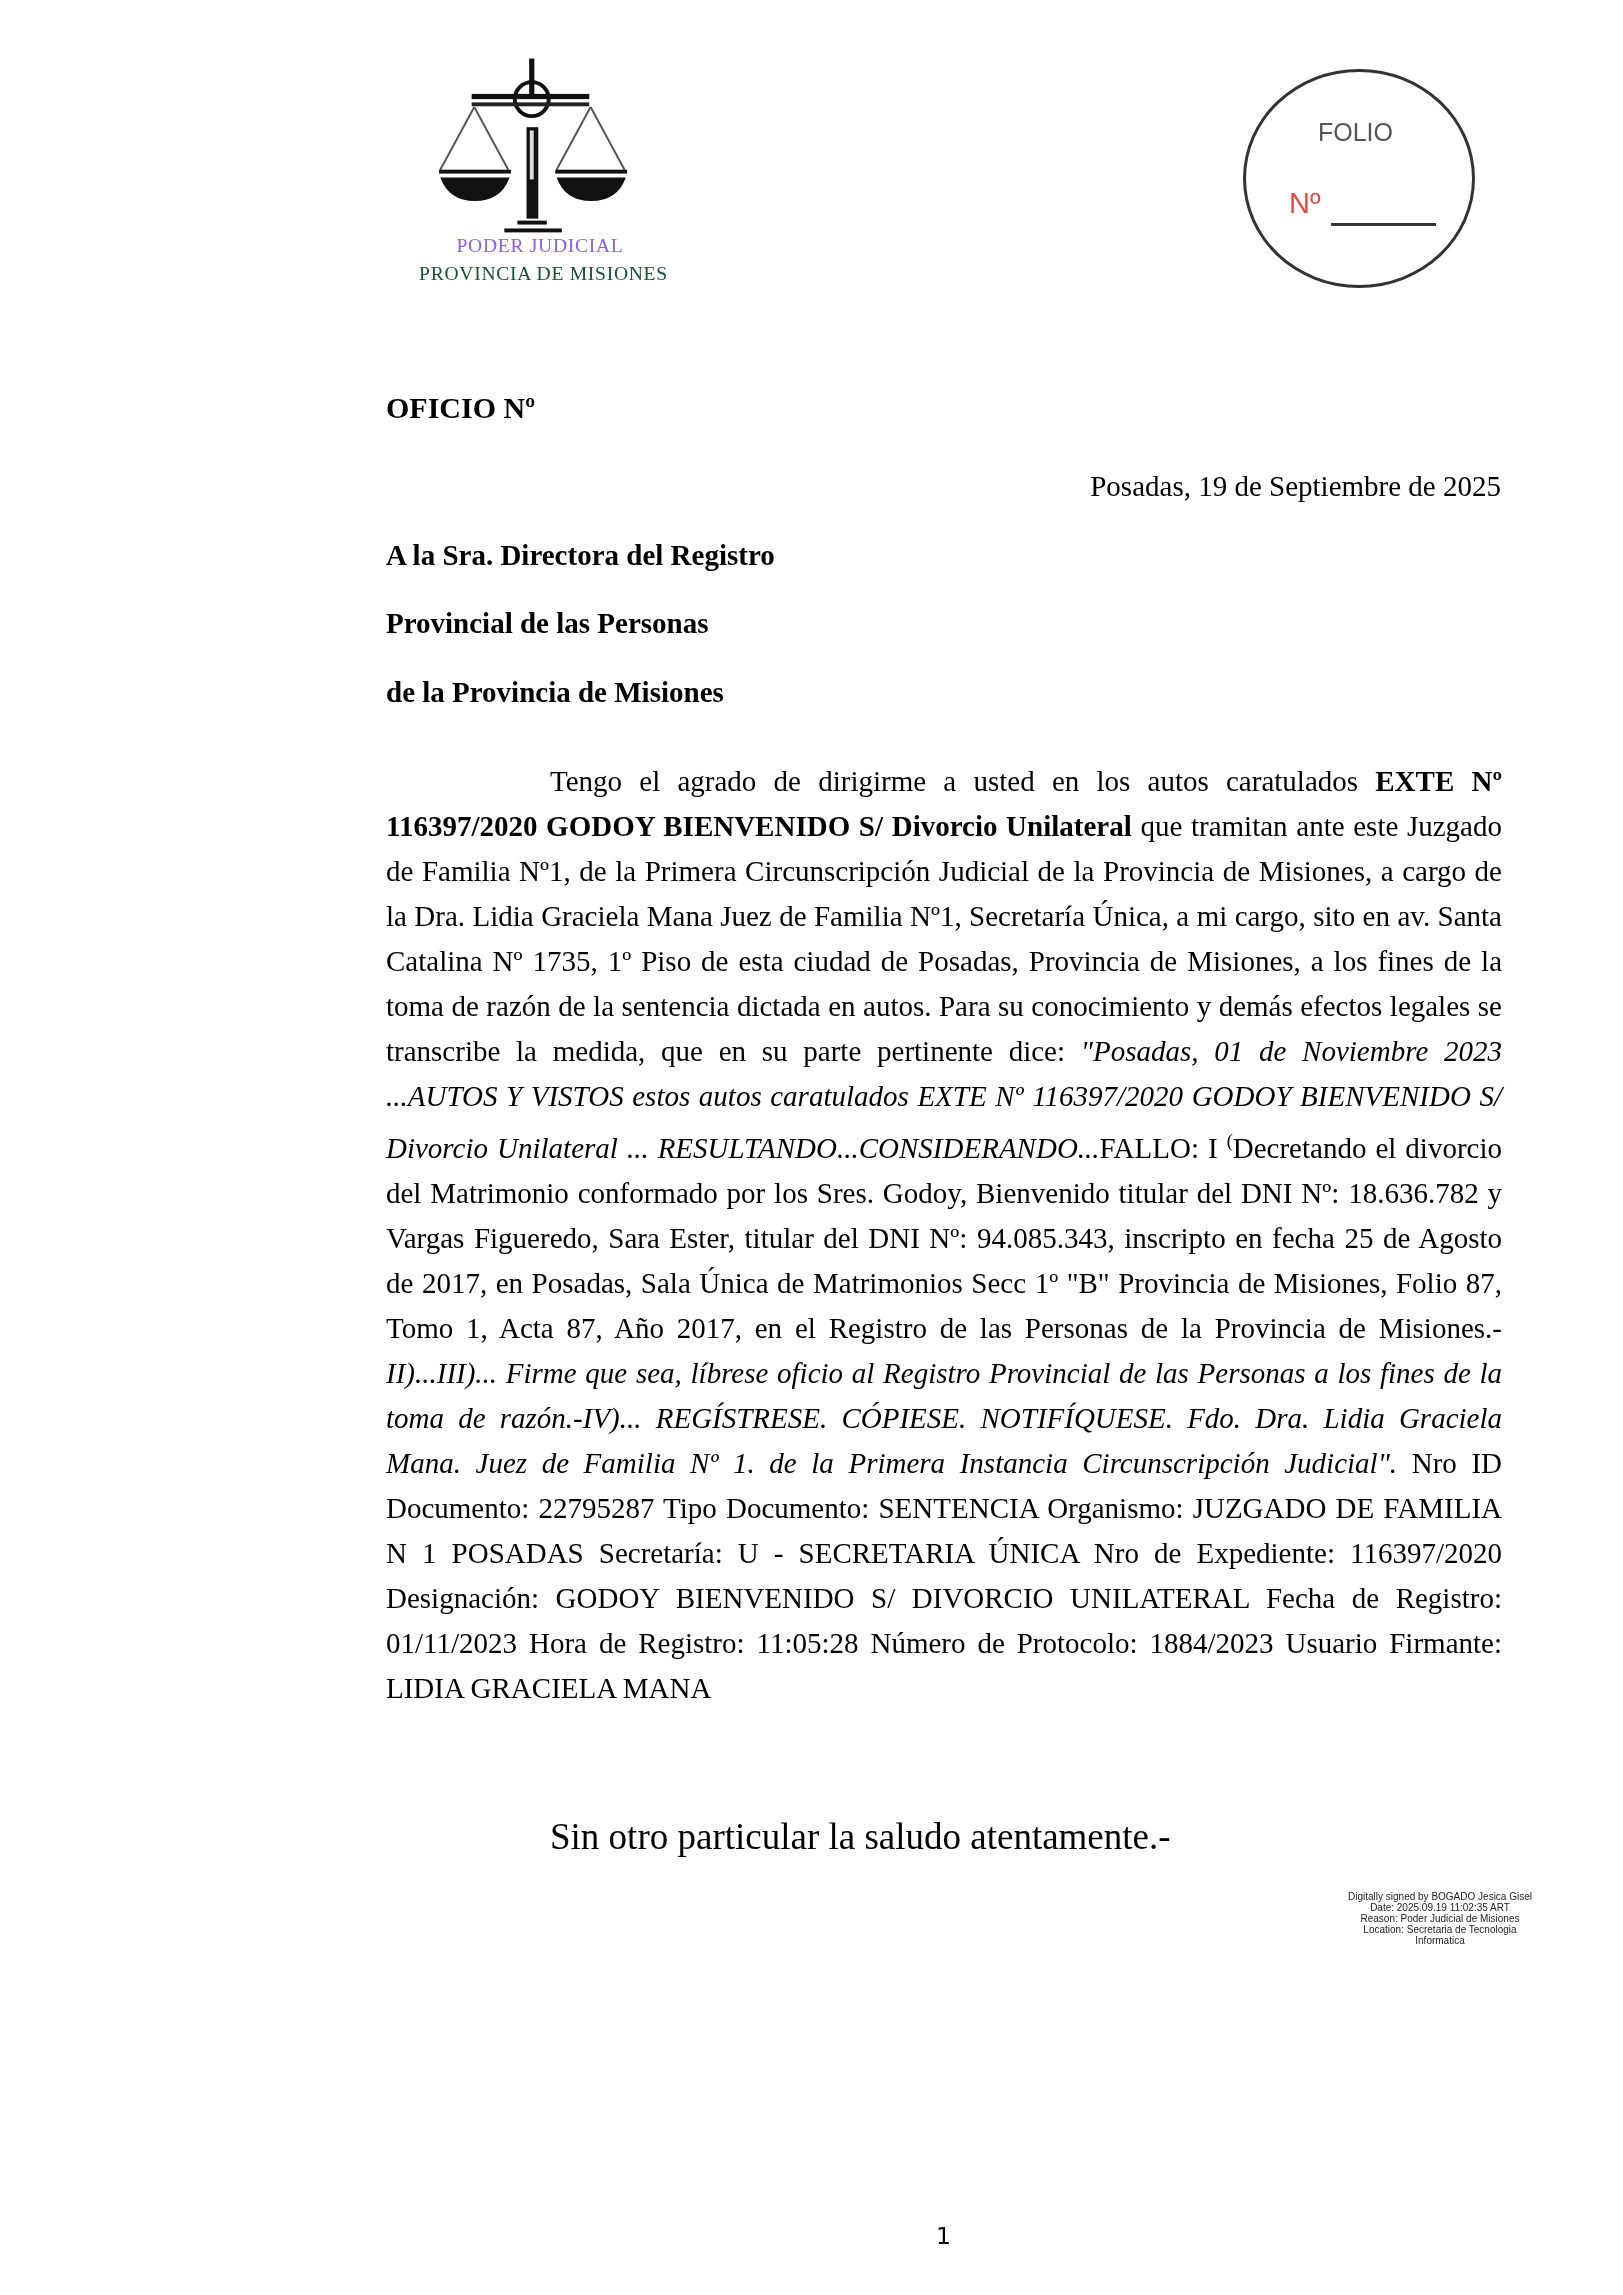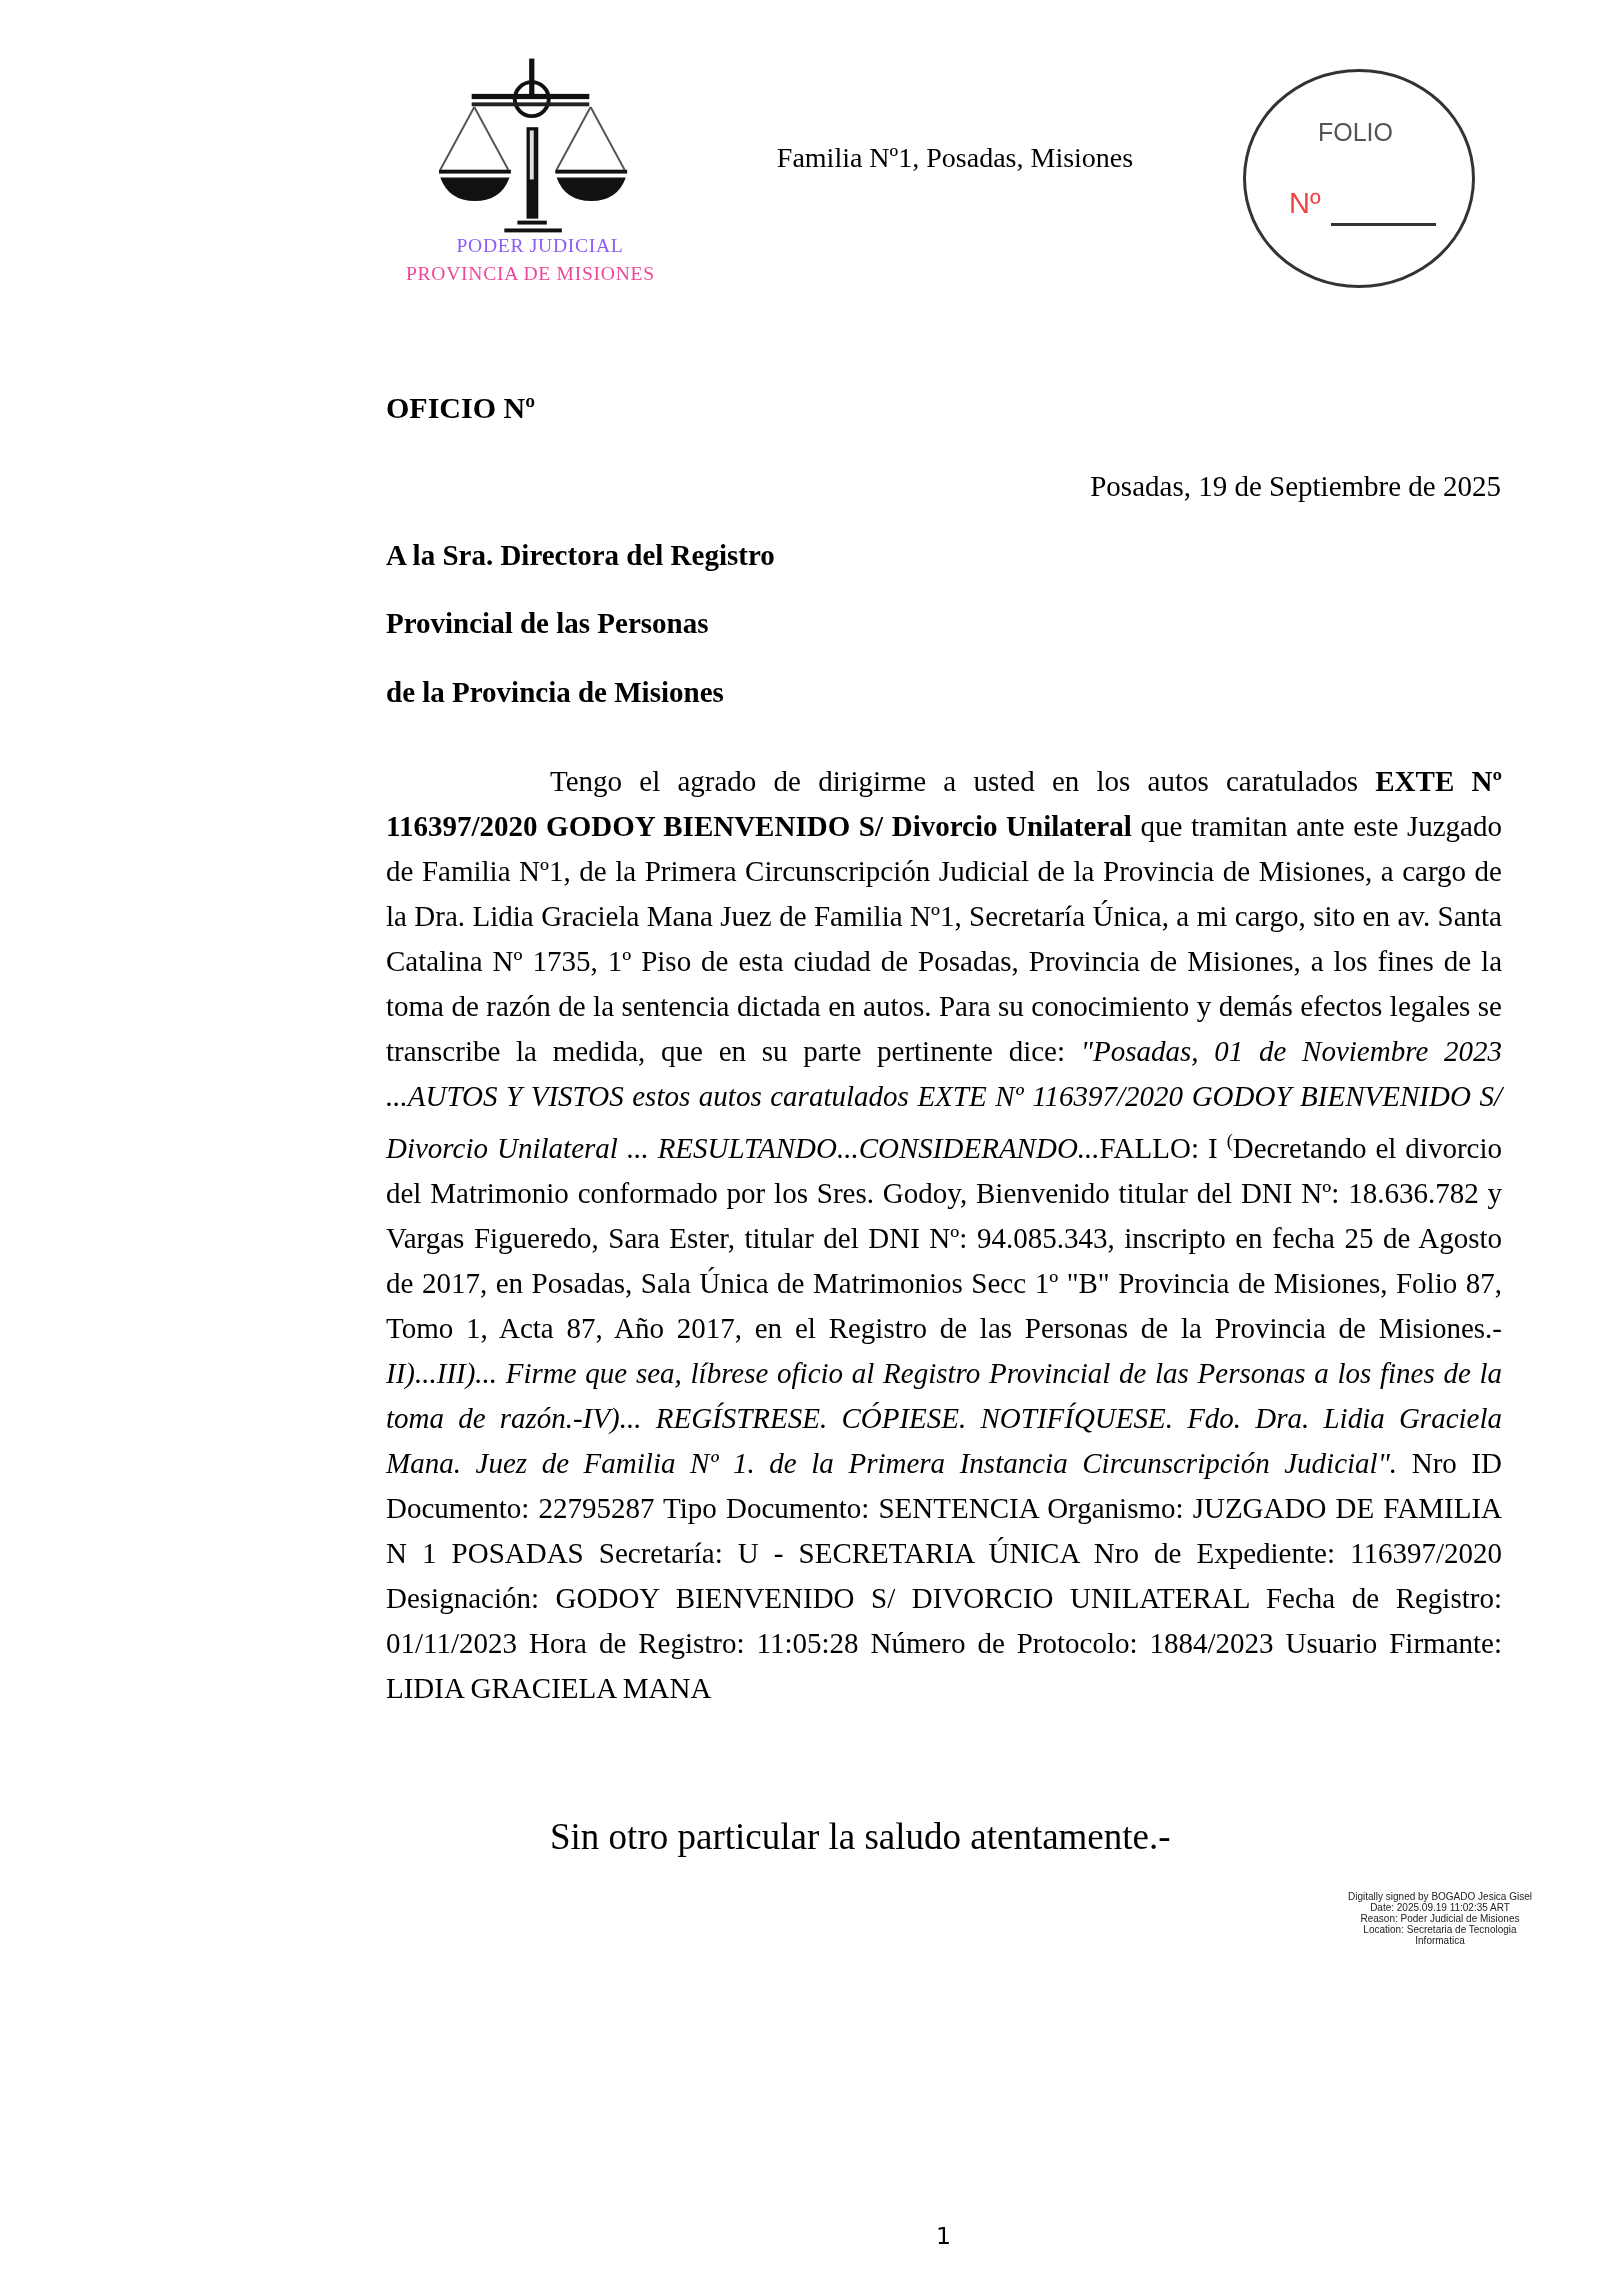--- a/index.html
+++ b/index.html
@@ -5,22 +5,22 @@
   html, body { margin:0; padding:0; background:#ffffff; }
   body { width:1623px; height:2295px; position:relative; overflow:hidden;
          font-family:"Liberation Serif", serif; color:#000; }
   .abs { position:absolute; }
 
   
   .logo { left:393px; top:39px; width:288px; height:249px; }
   .logo svg { display:block; }
   .logo-line1 { position:absolute; left:49px; top:196px; width:196px; text-align:center;
                 font-family:"Liberation Serif", serif; font-size:19.6px; color:#8b5cf6; letter-spacing:0.7px; }
-  .logo-line2 { position:absolute; left:13px; top:224px; width:275px; 
-                font-family:"Liberation Serif", serif; font-size:19.6px; color:#ec4899; letter-spacing:0.7px; }
+  .logo-line2 { position:absolute; left:13px; top:224px; width:275px; text-align:center;
+                font-family:"Liberation Serif", serif; font-size:19.6px; color:#14532d; letter-spacing:0.7px; }
 
   
   .header-info { left:726px; top:139px; width:458px; text-align:center; font-size:28px; line-height:38px; }
 
   
   .folio { left:1243px; top:69px; width:232px; height:219px; border:3.9px solid #333;
            border-radius:50%; box-sizing:border-box; }
   .folio-title { position:absolute; left:72px; top:46px; font-family:"Liberation Sans", sans-serif;
                  font-size:25px; color:#555; }
   .folio-no { position:absolute; left:43px; top:115px; font-family:"Liberation Sans", sans-serif;
@@ -72,21 +72,20 @@
     <rect x="209" y="140" width="6" height="75" fill="#ddd"></rect>
 
     <rect x="190" y="278" width="45" height="6" fill="#111"></rect>
     <rect x="170" y="290" width="88" height="6" fill="#111"></rect>
   </svg>
   <div class="logo-line1">PODER JUDICIAL</div>
   <div class="logo-line2">PROVINCIA DE MISIONES</div>
 </div>
 
 <div class="abs header-info">
-  <div>Familia Nº1, Posadas, Misiones</div>
 </div>
 
 <div class="abs folio">
   <div class="folio-title">FOLIO</div>
   <div class="folio-no">Nº</div>
   <div class="folio-line"></div>
 </div>
 
 <div class="abs oficio">OFICIO Nº</div>
 

